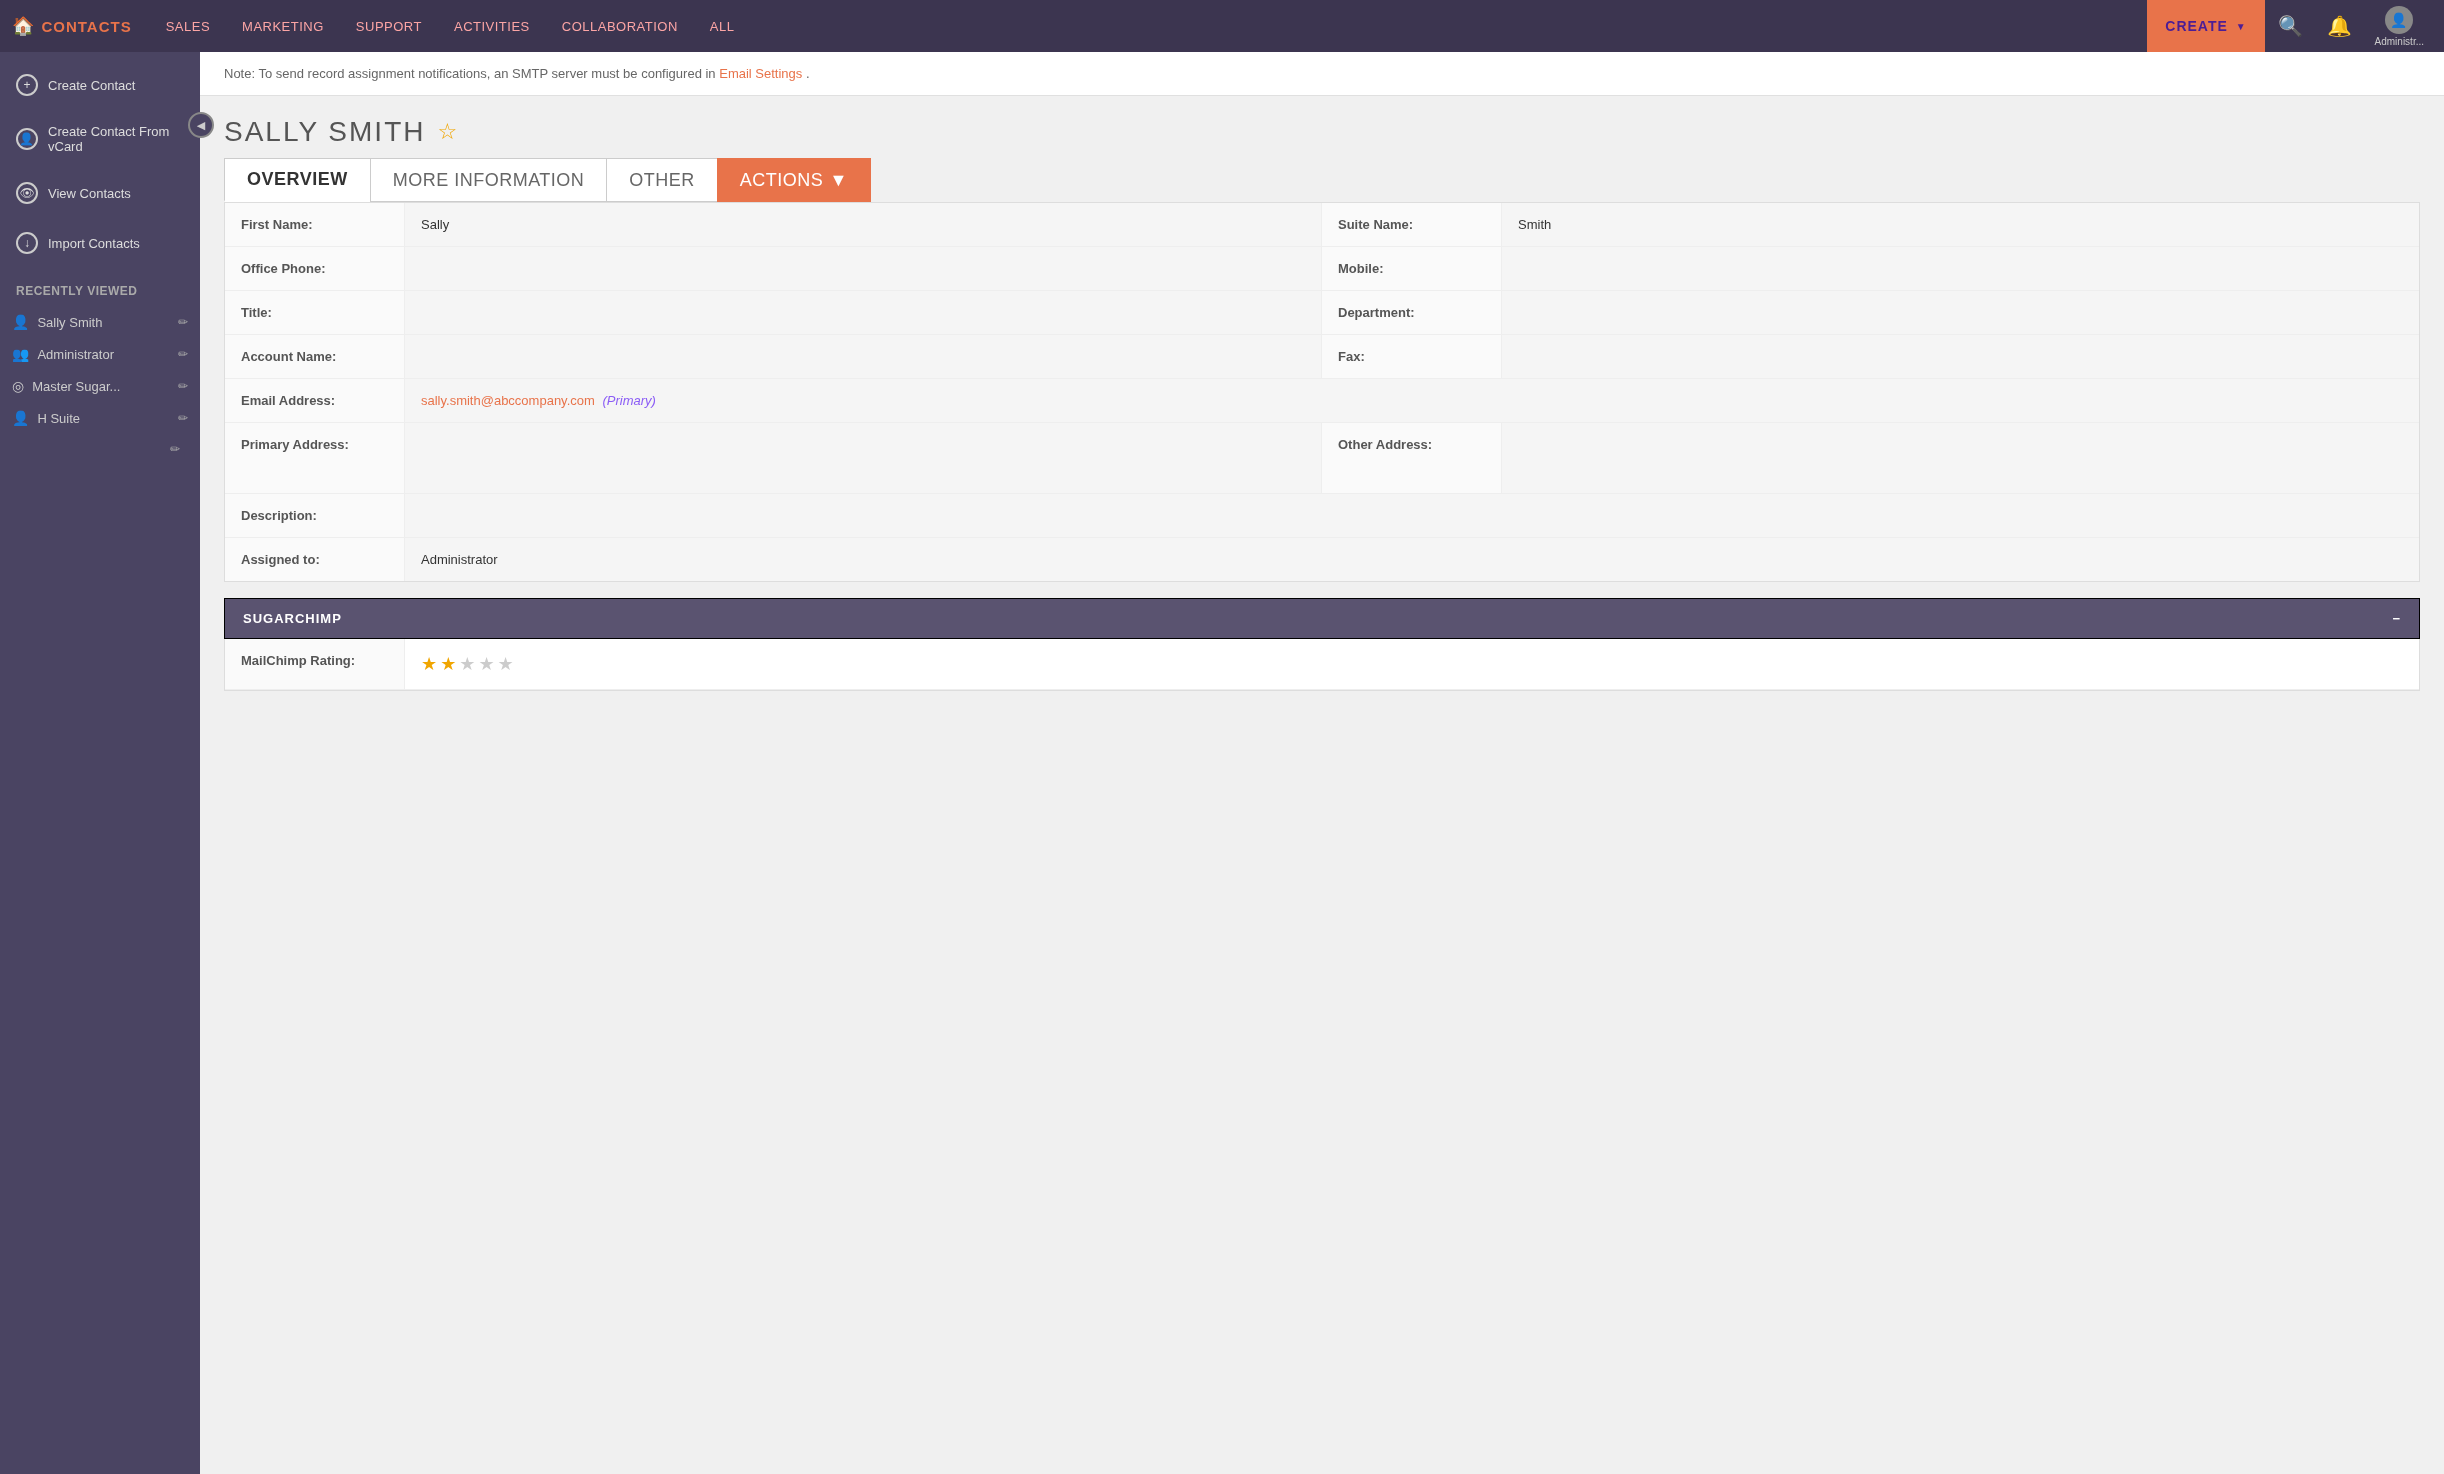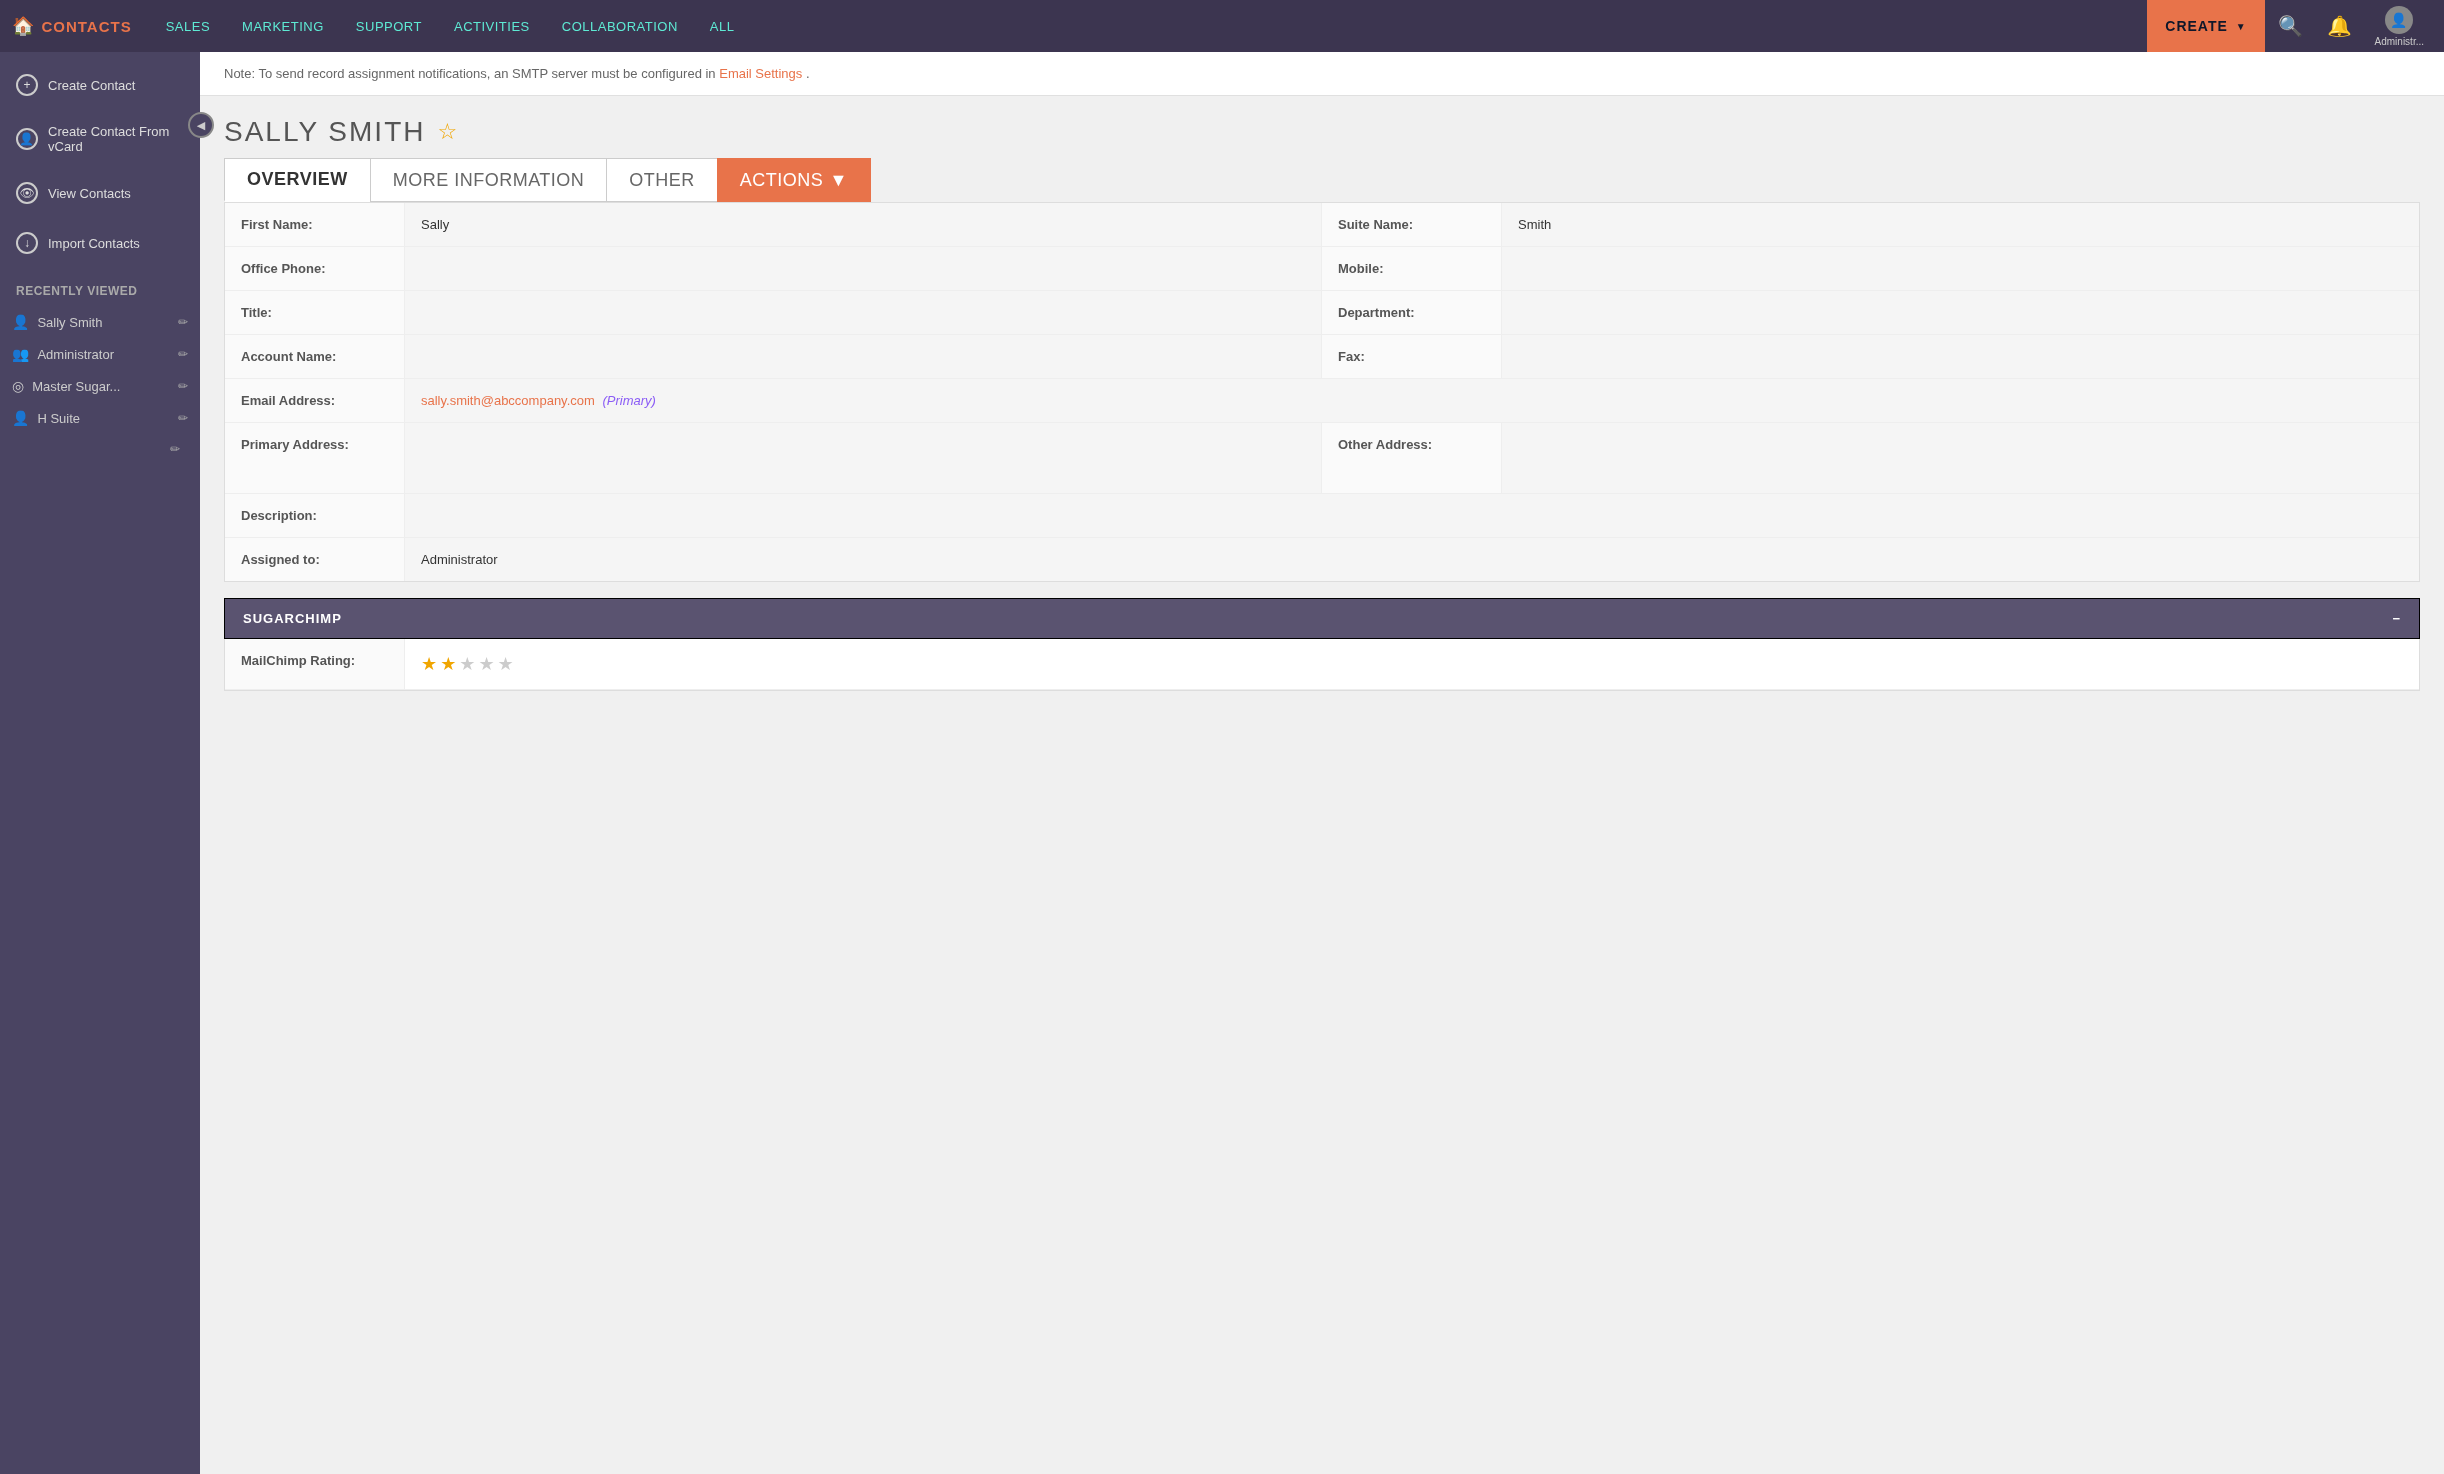--- a/index.html
+++ b/index.html
@@ -28,40 +28,40 @@
       color: #e8734a;
       font-size: 18px;
     }
     .top-nav .nav-items {
       display: flex;
       align-items: center;
       gap: 0;
       flex: 1;
     }
     .top-nav .nav-item {
-      color: #5eead4;
+      color: #fca5a5;
       font-size: 13px;
       font-weight: 500;
       padding: 0 16px;
       height: 52px;
       display: flex;
       align-items: center;
       cursor: pointer;
       letter-spacing: 0.5px;
       text-transform: uppercase;
     }
 
     .top-nav .right-actions {
       display: flex;
       align-items: center;
       gap: 4px;
     }
     .create-btn {
       background: #e8734a;
-      color: #0f172a;
+      color: #4c1d95;
       border: none;
       padding: 8px 18px;
       font-size: 14px;
       font-weight: 600;
       letter-spacing: 1px;
       cursor: pointer;
       display: flex;
       align-items: center;
       gap: 8px;
       height: 52px;

